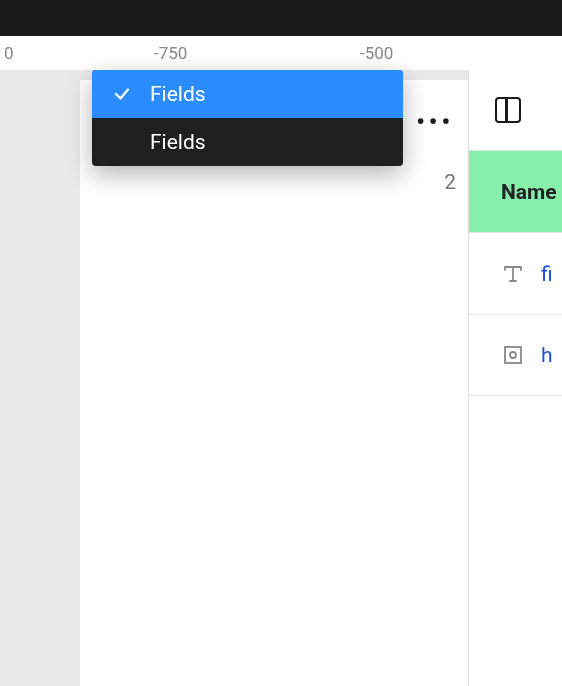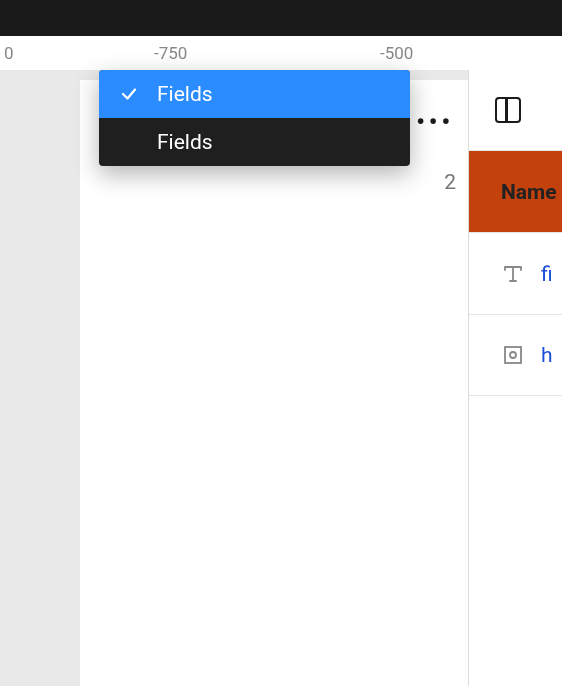--- a/index.html
+++ b/index.html
@@ -83,21 +83,21 @@
     }
     .panel-row {
       height: 82px;
       border-top: 1px solid #e5e5e5;
       display: flex;
       align-items: center;
       padding-left: 32px;
       gap: 16px;
     }
     .panel-row.header-row {
-      background: #c2410c;
+      background: #86efac;
     }
     .panel-name-label {
       font-size: 21px;
       font-weight: 700;
       color: #222;
     }
     .counter-num {
       font-size: 21px;
       color: #777;
       position: absolute;
@@ -118,21 +118,21 @@
       align-items: center;
       justify-content: center;
     }
     .row-label {
       font-size: 21px;
       color: #1d4ed8;
     }
     .dropdown {
       position: absolute;
       top: 0px;
-      left: 99px;
+      left: 92px;
       width: 311px;
       background: #1f1f1f;
       border-radius: 4px;
       overflow: hidden;
       box-shadow: 0 8px 24px rgba(0,0,0,0.3);
       z-index: 100;
     }
     .dropdown-item {
       height: 48px;
       display: flex;
@@ -163,21 +163,21 @@
     }
   </style>
 </head>
 <body>
 
 <div class="top-bar"></div>
 
 <div class="ruler">
   <span class="ruler-tick" style="left:4px">0</span>
   <span class="ruler-tick" style="left:154px">-750</span>
-  <span class="ruler-tick" style="left:380px">-500</span>
+  <span class="ruler-tick" style="left:360px">-500</span>
 </div>
 
 <div class="canvas-area">
 
   <div class="canvas-white"></div>
 
   <div class="overflow-dots">•••</div>
 
   <div class="counter-num">2</div>
 

